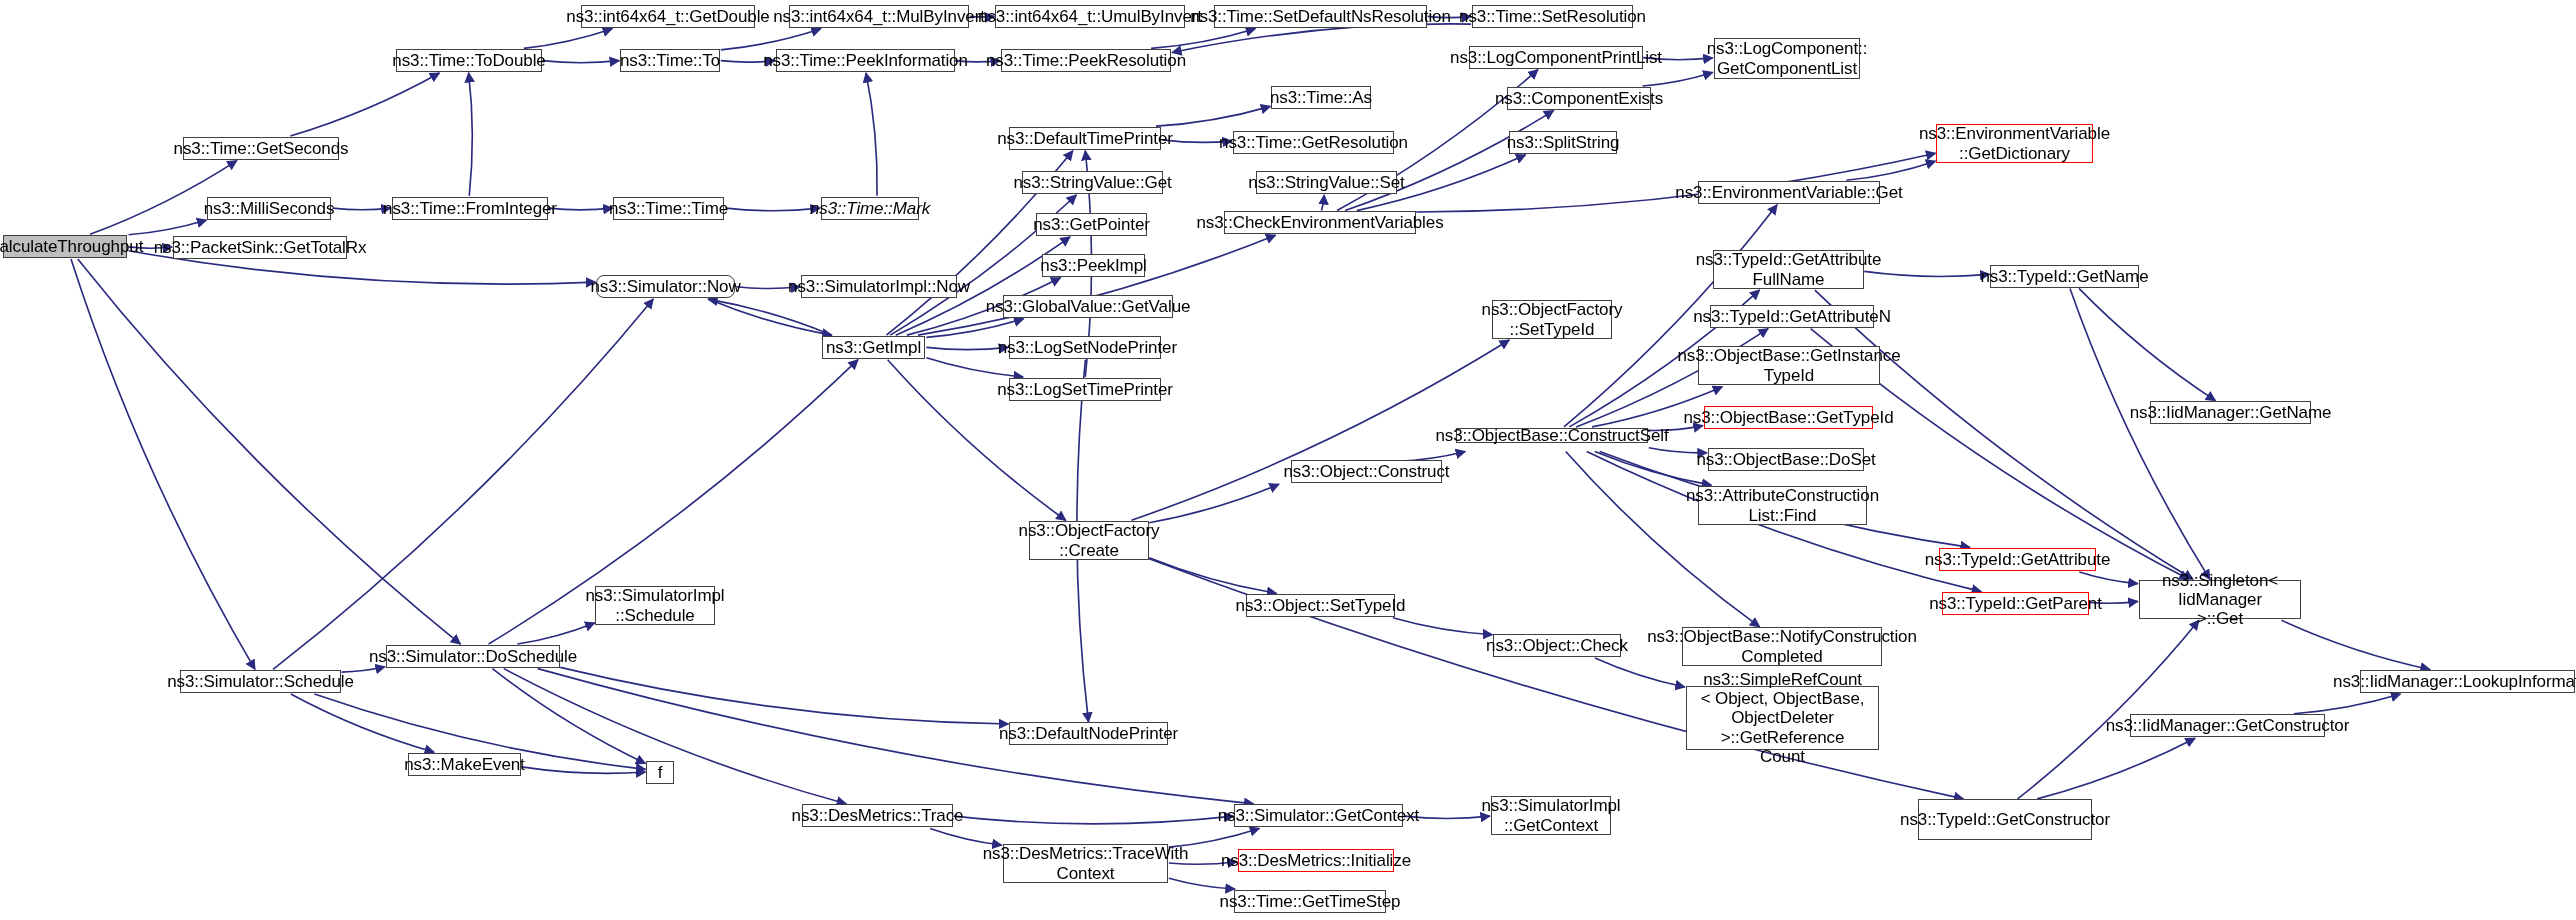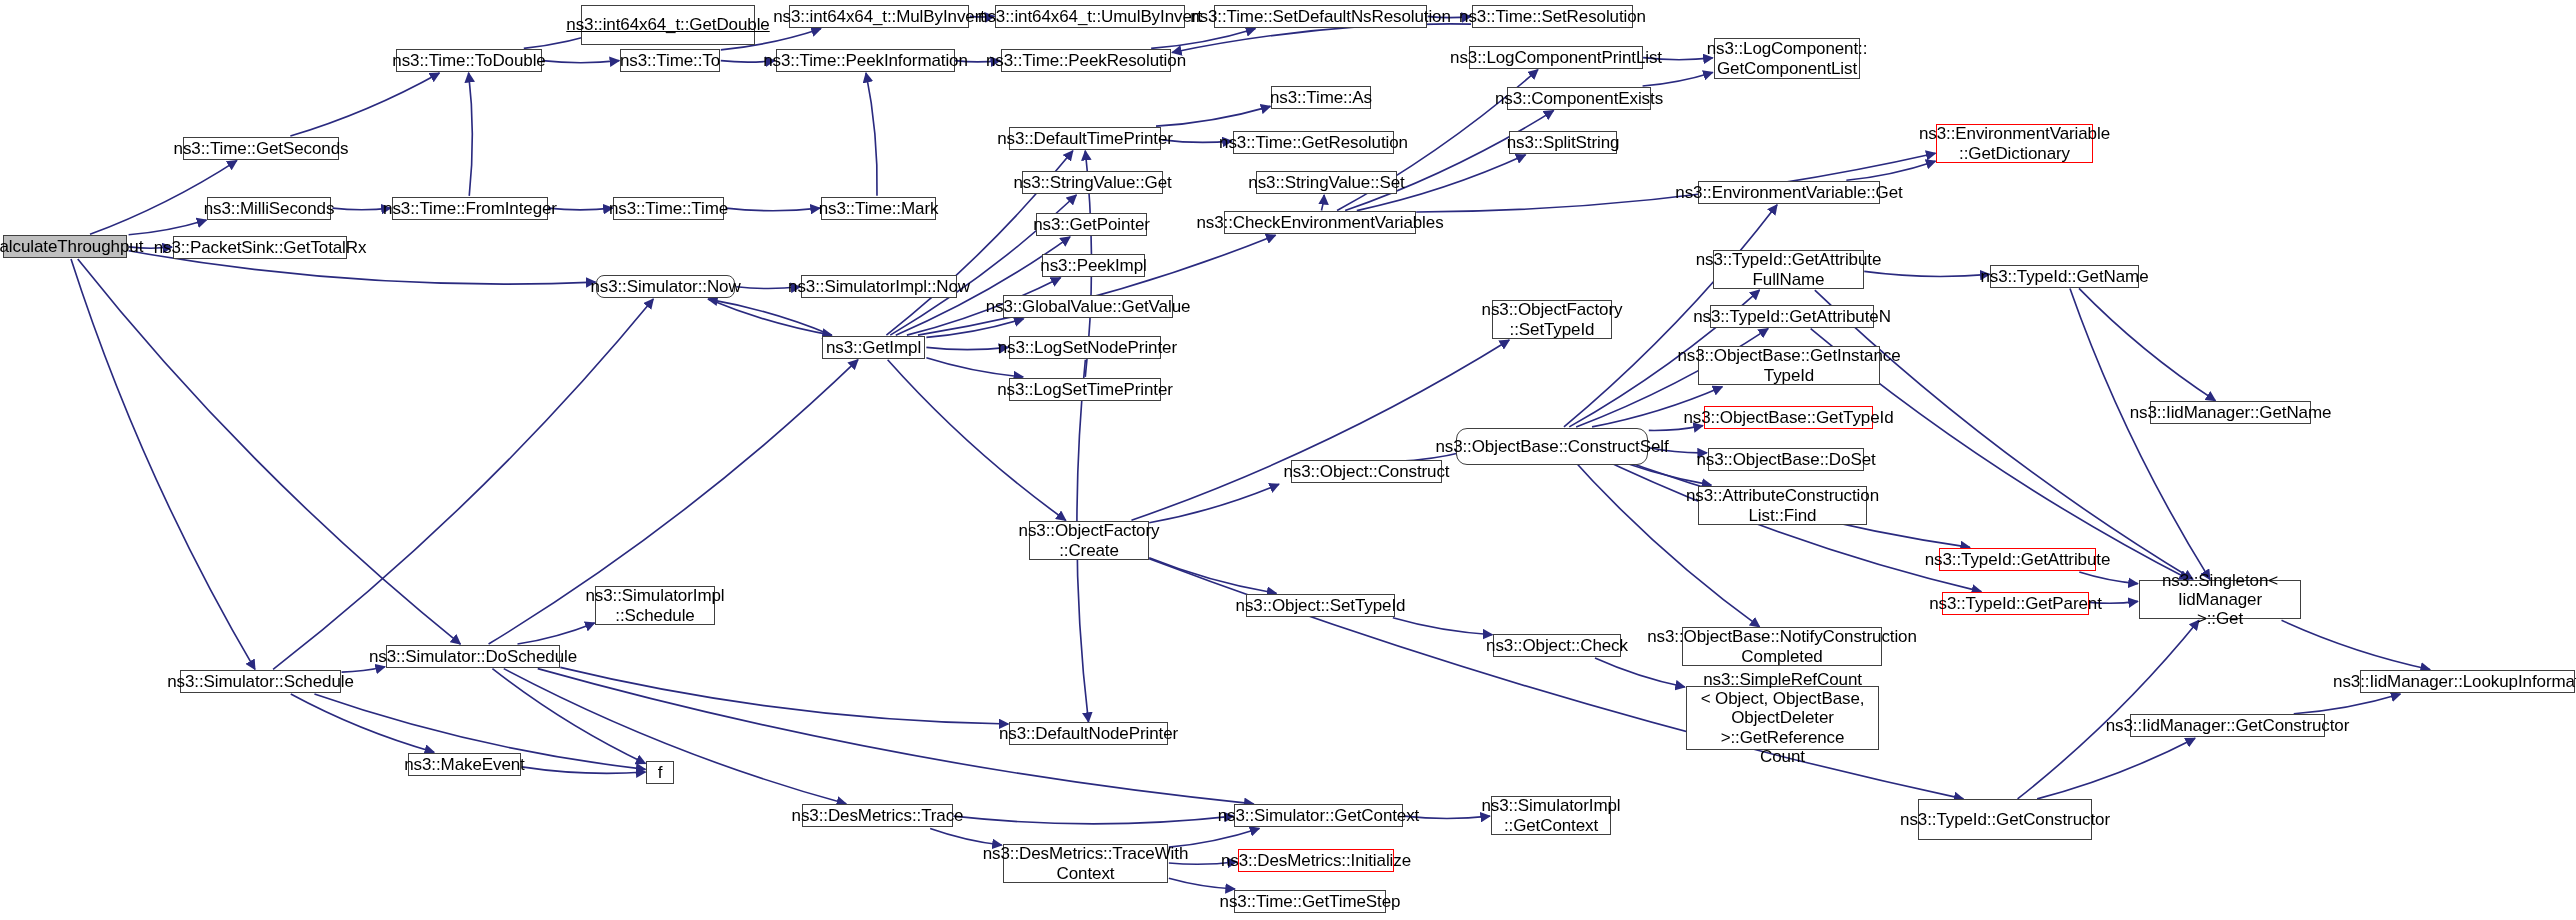--- a/index.html
+++ b/index.html
@@ -151,26 +151,26 @@
         <path d="M 333.4 817.0 Q 590.4 616.5 797.6 365.0" fill="none" stroke="#2a2a7f" stroke-width="2" marker-end="url(#arrow)"></path>
       </g>
   </svg>
   <div id="node-layer">
       <div class="node root" style="left: 3.3px; top: 235px; width: 124px; height: 23px;">CalculateThroughput</div>
       <div class="node" style="left: 183px; top: 137px; width: 156px; height: 23px;">ns3::Time::GetSeconds</div>
       <div class="node" style="left: 207px; top: 197px; width: 124px; height: 23px;">ns3::MilliSeconds</div>
       <div class="node" style="left: 173px; top: 236px; width: 174px; height: 23px;">ns3::PacketSink::GetTotalRx</div>
       <div class="node" style="left: 396px; top: 49px; width: 146px; height: 23px;">ns3::Time::ToDouble</div>
       <div class="node" style="left: 392px; top: 197px; width: 156px; height: 23px;">ns3::Time::FromInteger</div>
-      <div class="node" style="left: 581px; top: 4.9px; width: 174px; height: 40px; text-decoration: underline;">ns3::int64x64_t::GetDouble</div>
+      <div class="node" style="left: 581px; top: 4.9px; width: 174px; height: 23px;">ns3::int64x64_t::GetDouble</div>
       <div class="node" style="left: 620px; top: 49px; width: 100px; height: 23px;">ns3::Time::To</div>
       <div class="node" style="left: 613px; top: 197px; width: 111px; height: 23px;">ns3::Time::Time</div>
       <div class="node" style="left: 789px; top: 4.9px; width: 180px; height: 23px;">ns3::int64x64_t::MulByInvert</div>
       <div class="node" style="left: 776px; top: 49px; width: 179px; height: 23px;">ns3::Time::PeekInformation</div>
-      <div class="node" style="left: 821px; top: 197px; width: 115px; height: 23px;">ns3::Time::Mark</div>
+      <div class="node" style="left: 821px; top: 197px; width: 98px; height: 23px; font-style: italic;">ns3::Time::Mark</div>
       <div class="node" style="left: 995px; top: 4.9px; width: 190px; height: 23px;">ns3::int64x64_t::UmulByInvert</div>
       <div class="node" style="left: 1001px; top: 49px; width: 170px; height: 23px;">ns3::Time::PeekResolution</div>
       <div class="node" style="left: 1214px; top: 4.9px; width: 213px; height: 23px;">ns3::Time::SetDefaultNsResolution</div>
       <div class="node" style="left: 1472px; top: 4.9px; width: 161px; height: 23px;">ns3::Time::SetResolution</div>
       <div class="node" style="left: 1469px; top: 46px; width: 174px; height: 23px;">ns3::LogComponentPrintList</div>
       <div class="node" style="left: 1714px; top: 38px; width: 146px; height: 41px;">ns3::LogComponent::
 GetComponentList</div>
       <div class="node" style="left: 1507px; top: 87px; width: 144px; height: 23px;">ns3::ComponentExists</div>
       <div class="node" style="left: 1271px; top: 86px; width: 100px; height: 23px;">ns3::Time::As</div>
       <div class="node" style="left: 1009px; top: 127px; width: 152px; height: 23px;">ns3::DefaultTimePrinter</div>
@@ -193,21 +193,21 @@
       <div class="node" style="left: 1710px; top: 305px; width: 164px; height: 23px;">ns3::TypeId::GetAttributeN</div>
       <div class="node" style="left: 1492px; top: 300px; width: 120px; height: 39px;">ns3::ObjectFactory
 ::SetTypeId</div>
       <div class="node" style="left: 822px; top: 336px; width: 103px; height: 23px;">ns3::GetImpl</div>
       <div class="node" style="left: 1009px; top: 336px; width: 152px; height: 23px; padding-left: 8px;">ns3::LogSetNodePrinter</div>
       <div class="node" style="left: 1698px; top: 346px; width: 182px; height: 39px;">ns3::ObjectBase::GetInstance
 TypeId</div>
       <div class="node" style="left: 1009px; top: 378px; width: 152px; height: 23px;">ns3::LogSetTimePrinter</div>
       <div class="node highlight" style="left: 1704px; top: 406px; width: 169px; height: 23px;">ns3::ObjectBase::GetTypeId</div>
       <div class="node" style="left: 2150px; top: 401px; width: 161px; height: 23px;">ns3::IidManager::GetName</div>
-      <div class="node" style="left: 1456px; top: 428px; width: 192px; height: 37px; border-radius: 11px;">ns3::ObjectBase::ConstructSelf</div>
+      <div class="node" style="left: 1456px; top: 428px; width: 192px; height: 15px;">ns3::ObjectBase::ConstructSelf</div>
       <div class="node" style="left: 1708px; top: 448px; width: 156px; height: 23px;">ns3::ObjectBase::DoSet</div>
       <div class="node" style="left: 1698px; top: 486px; width: 169px; height: 39px;">ns3::AttributeConstruction
 List::Find</div>
       <div class="node" style="left: 1291px; top: 460px; width: 151px; height: 23px;">ns3::Object::Construct</div>
       <div class="node" style="left: 1029px; top: 521px; width: 120px; height: 39px;">ns3::ObjectFactory
 ::Create</div>
       <div class="node highlight" style="left: 1939px; top: 548px; width: 157px; height: 23px;">ns3::TypeId::GetAttribute</div>
       <div class="node" style="left: 2139px; top: 580px; width: 162px; height: 39px;">ns3::Singleton&lt; IidManager
 &gt;::Get</div>
       <div class="node" style="left: 595px; top: 586px; width: 120px; height: 39px;">ns3::SimulatorImpl

